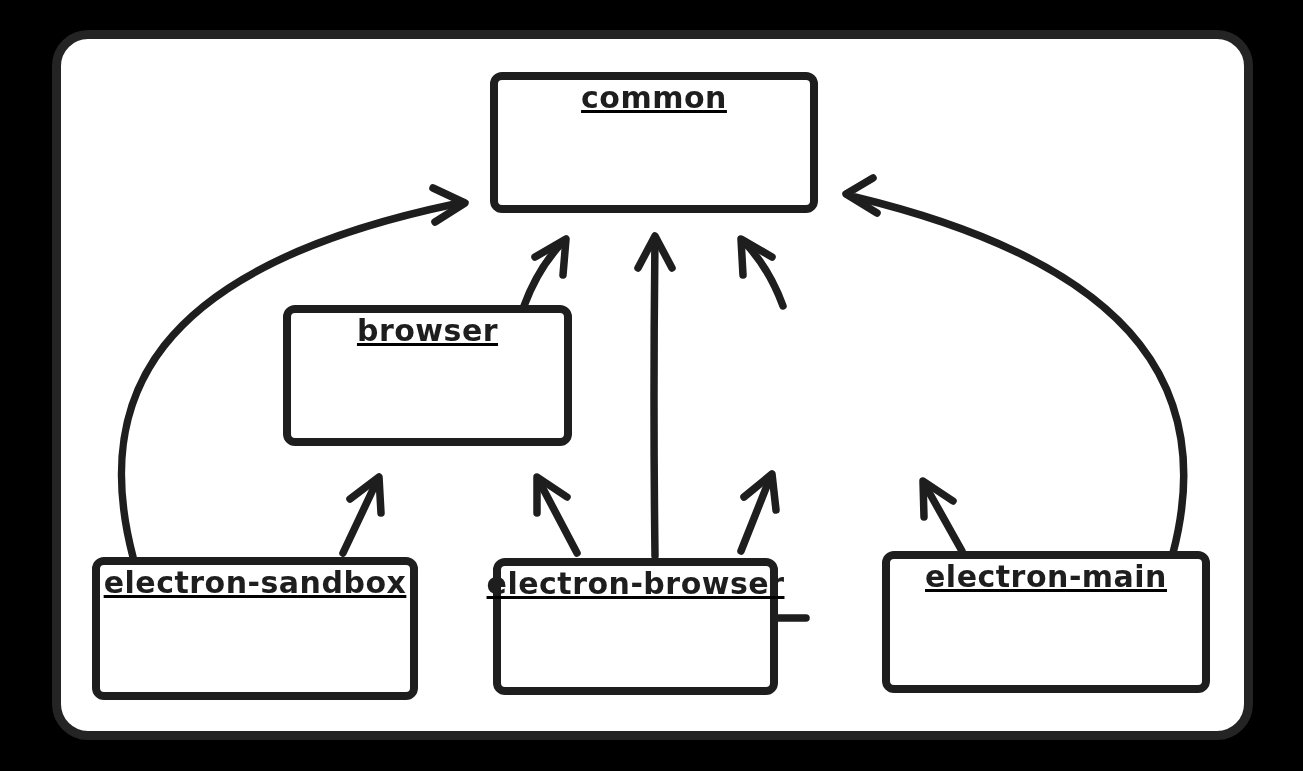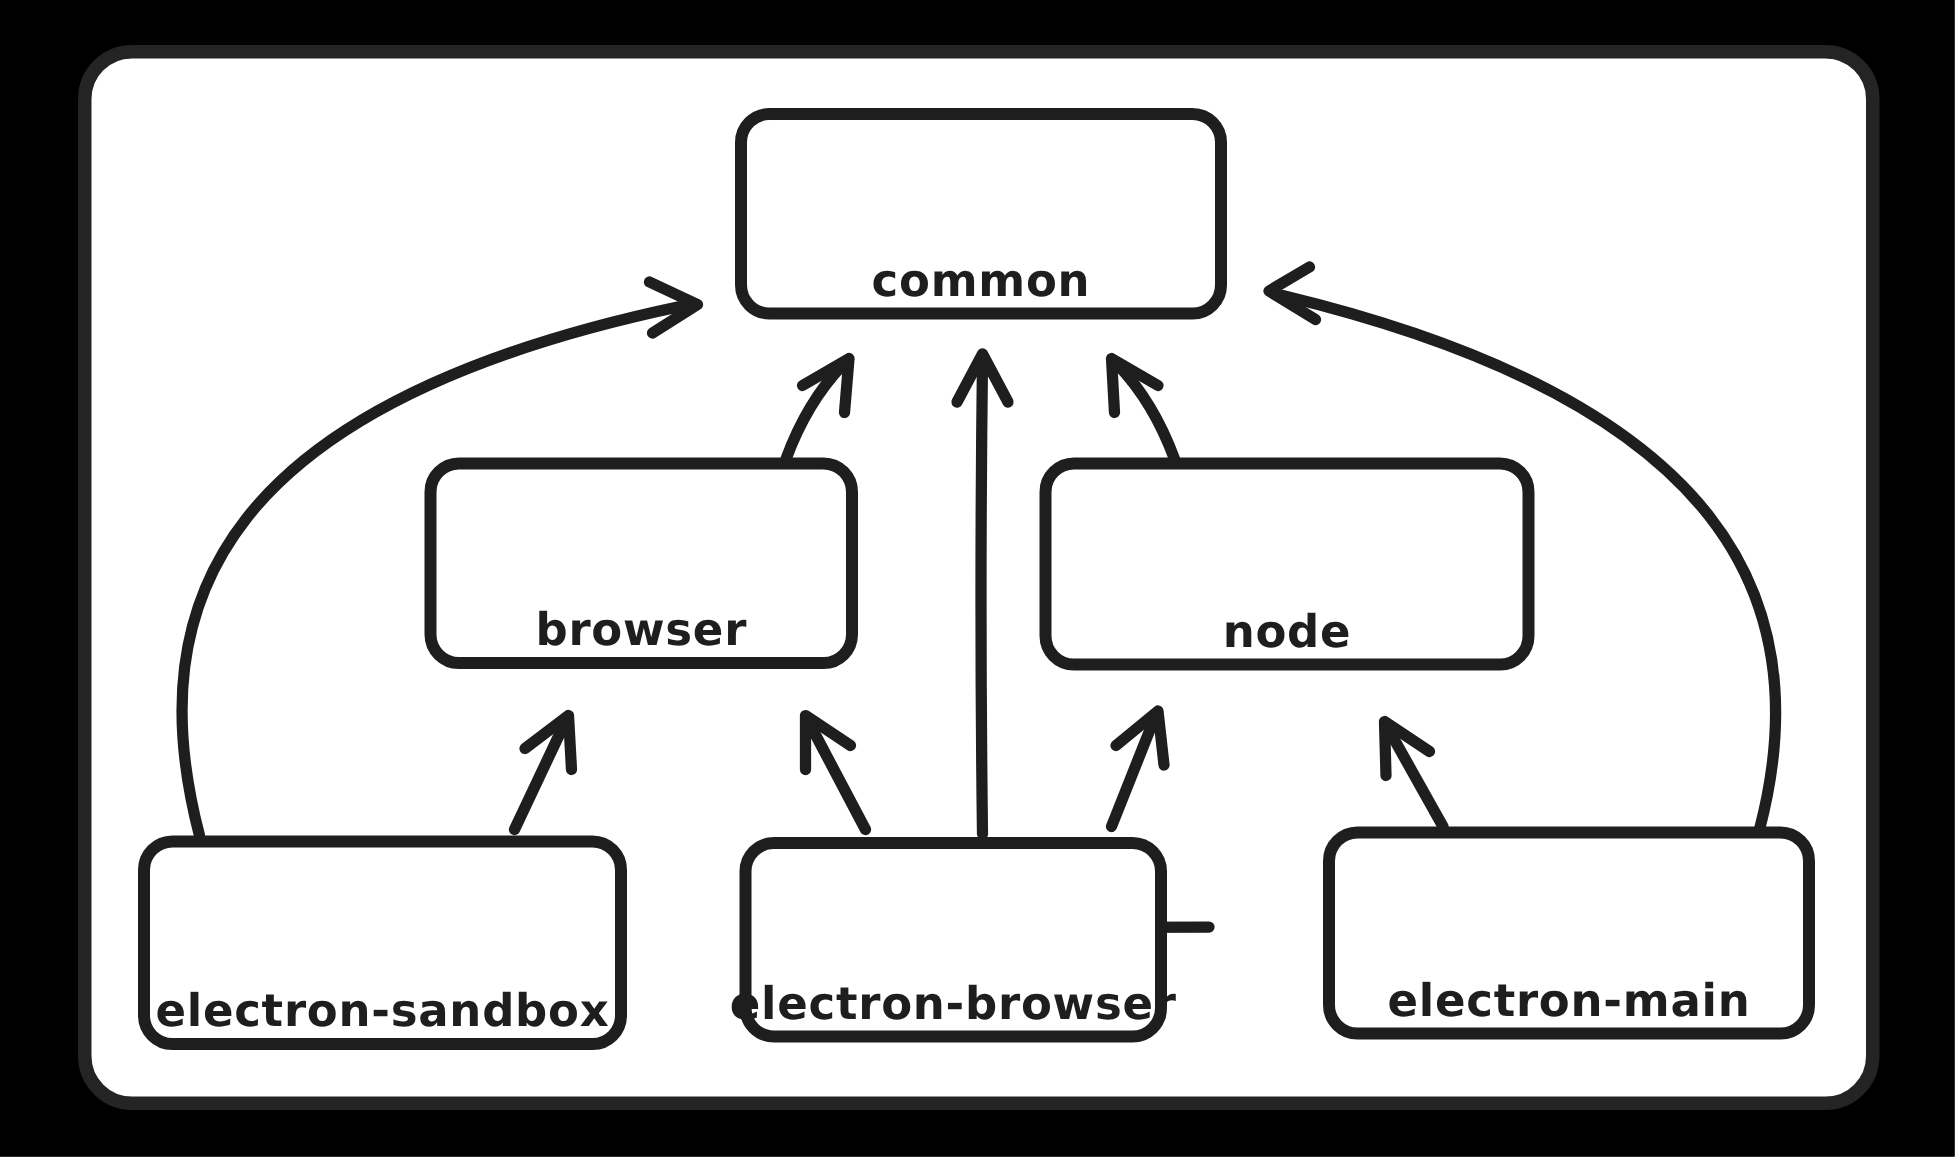--- a/index.html
+++ b/index.html
@@ -41,24 +41,25 @@
     stroke: var(--stroke, #1e1e1e);
     stroke-width: 7.5;
     stroke-linecap: round;
     stroke-linejoin: round;
   }
   .node-box {
     position: absolute;
     box-sizing: border-box;
     background: var(--canvas, #ffffff);
     border: 8px solid var(--stroke, #1e1e1e);
-    border-radius: 23px;
+    border-radius: 12px;
     display: flex;
-    align-items: flex-end;
+    align-items: flex-start;
     justify-content: center;
+    text-decoration: underline;
   }
   .node-label {
     font-size: 30px;
     font-weight: bold;
     color: var(--stroke, #1e1e1e);
     letter-spacing: 0.5px;
     white-space: nowrap;
   }
   #node-common          { left: 490px; top:  72px; width: 328px; height: 141px; }
   #node-browser         { left: 283px; top: 305px; width: 289px; height: 141px; }
@@ -127,23 +128,20 @@
   </svg>
 
   <div class="node-box" id="node-common">
     <span class="node-label">common</span>
   </div>
 
   <div class="node-box" id="node-browser">
     <span class="node-label">browser</span>
   </div>
 
-  <div class="node-box" id="node-node">
-    <span class="node-label">node</span>
-  </div>
 
   <div class="node-box" id="node-electron-sandbox">
     <span class="node-label">electron-sandbox</span>
   </div>
 
   <div class="node-box" id="node-electron-browser">
     <span class="node-label">electron-browser</span>
   </div>
 
   <div class="node-box" id="node-electron-main">

